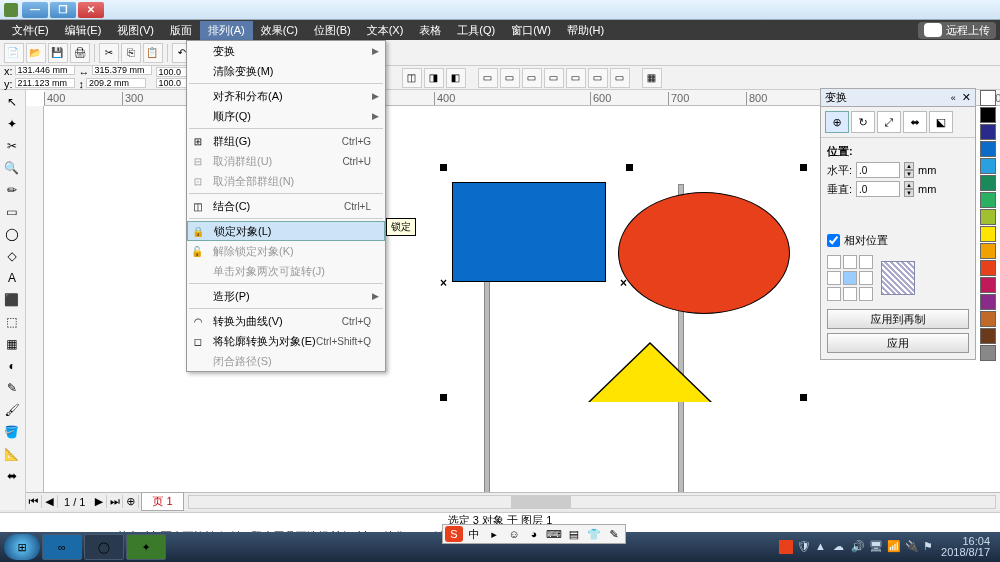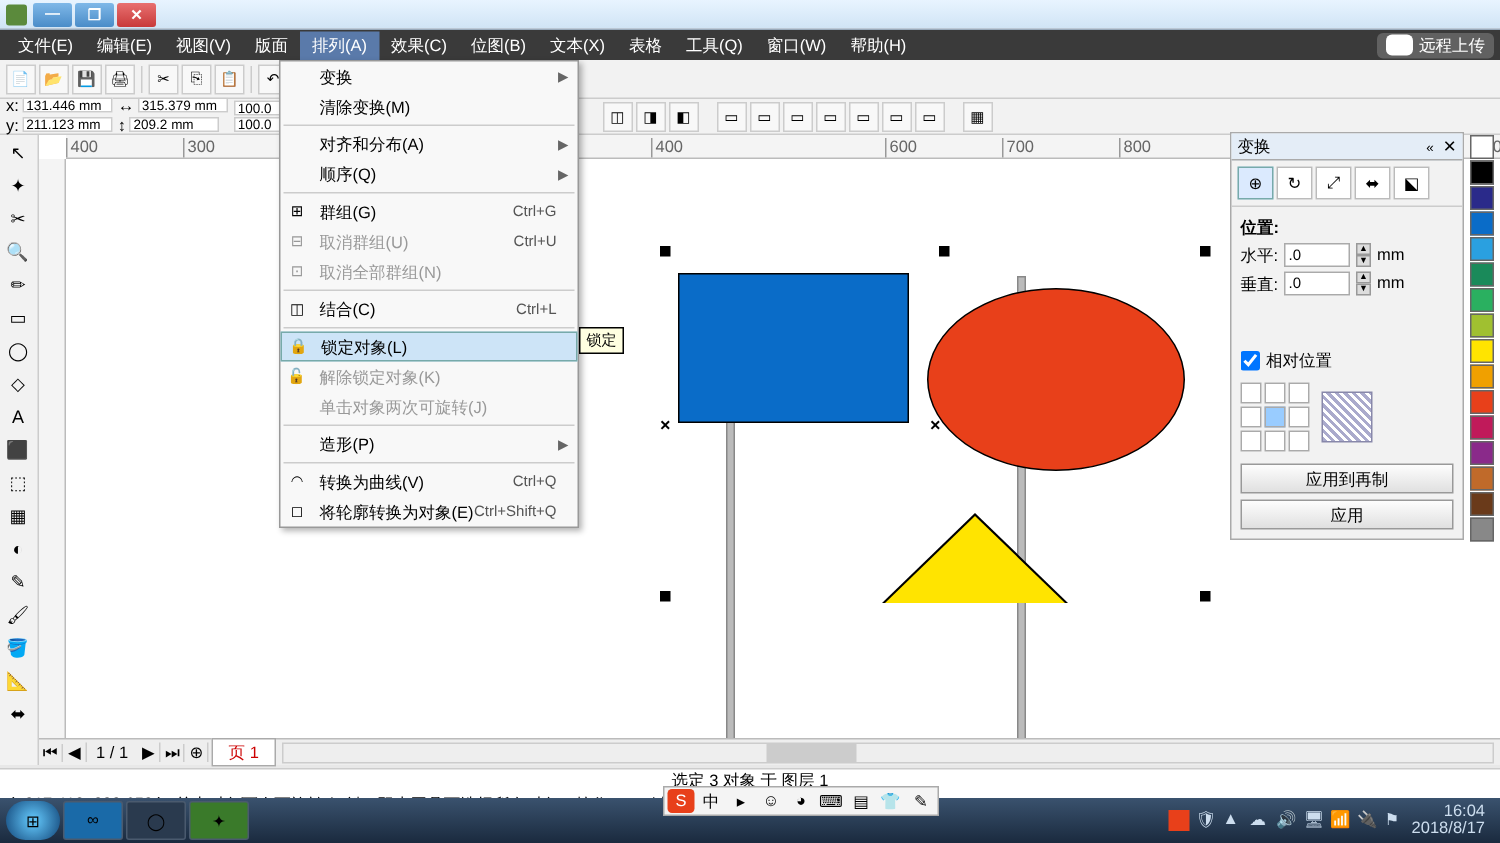--- a/index.html
+++ b/index.html
@@ -326,20 +326,23 @@
     <div class="ditem">
       <span class="dicon">◠</span>
       <span>转换为曲线(V)</span>
       <span class="shortcut">Ctrl+Q</span>
     </div>
     <div class="ditem">
       <span class="dicon">◻</span>
       <span>将轮廓转换为对象(E)</span>
       <span class="shortcut">Ctrl+Shift+Q</span>
     </div>
+    <div class="ditem disabled">
+      <span>闭合路径(S)</span>
+    </div>
   </div>
 <div class="tooltip">锁定</div>
 
 <div class="docker">
   <div class="docker-title">
     <span>变换</span>
     <span class="dmin">«</span>
     <span style="margin-left:6px">✕</span>
   </div>
   <div class="docker-tabs">

